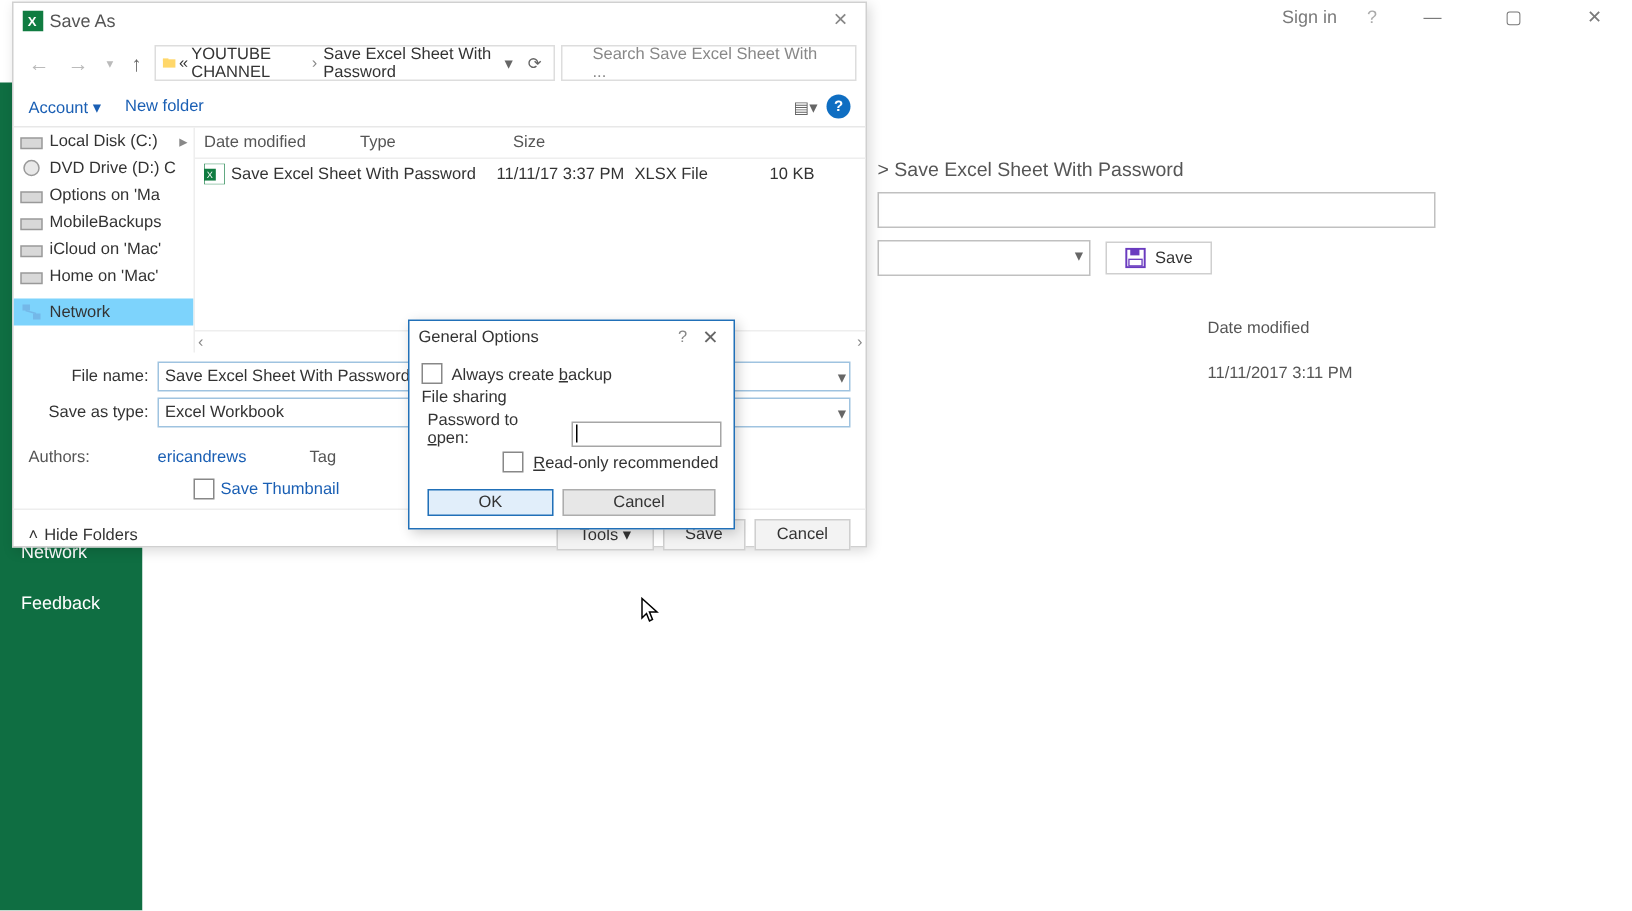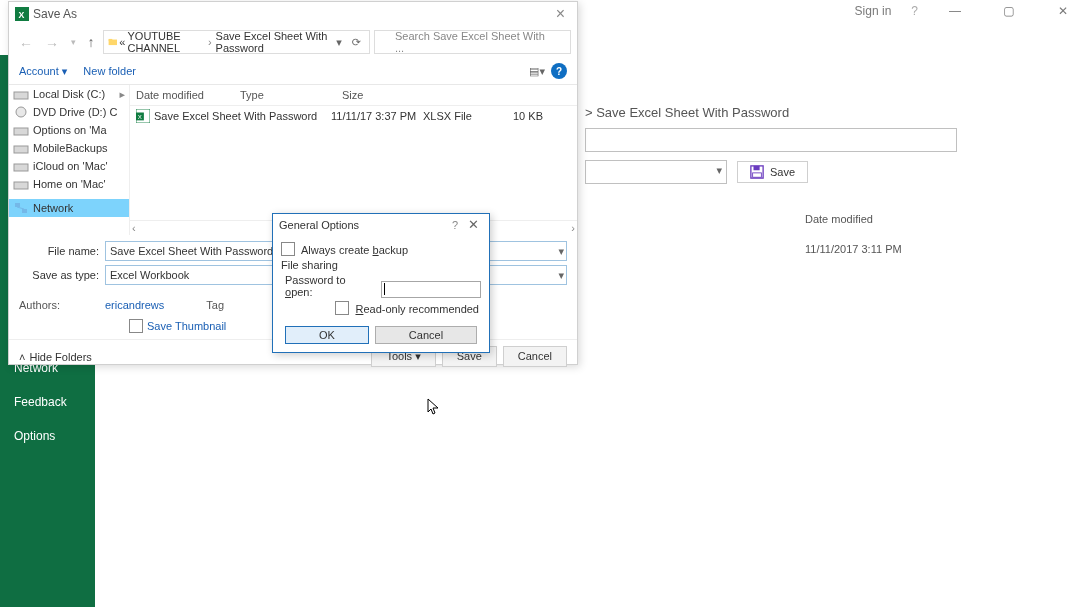--- a/index.html
+++ b/index.html
@@ -90,21 +90,20 @@
     <span class="winbtn">—</span>
     <span class="winbtn">▢</span>
     <span class="winbtn">✕</span>
   </div>
 </div>
 
 <div class="sidebar">
   <div style="height:296px"></div>
   <div class="sidebar-item">Network</div>
   <div class="sidebar-item">Feedback</div>
-  <div class="sidebar-item">Options</div>
 </div>
 
 <div class="backstage-body">
   <div class="save-section">
     <div class="bread-bs">&gt; Save Excel Sheet With Password</div>
     <div style="display:flex;align-items:center;gap:0">
       <span class="input-underline input-wide"></span>
     </div>
     <div style="display:flex;align-items:center;margin-top:8px">
       <span class="input-underline" style="width:140px;position:relative">

